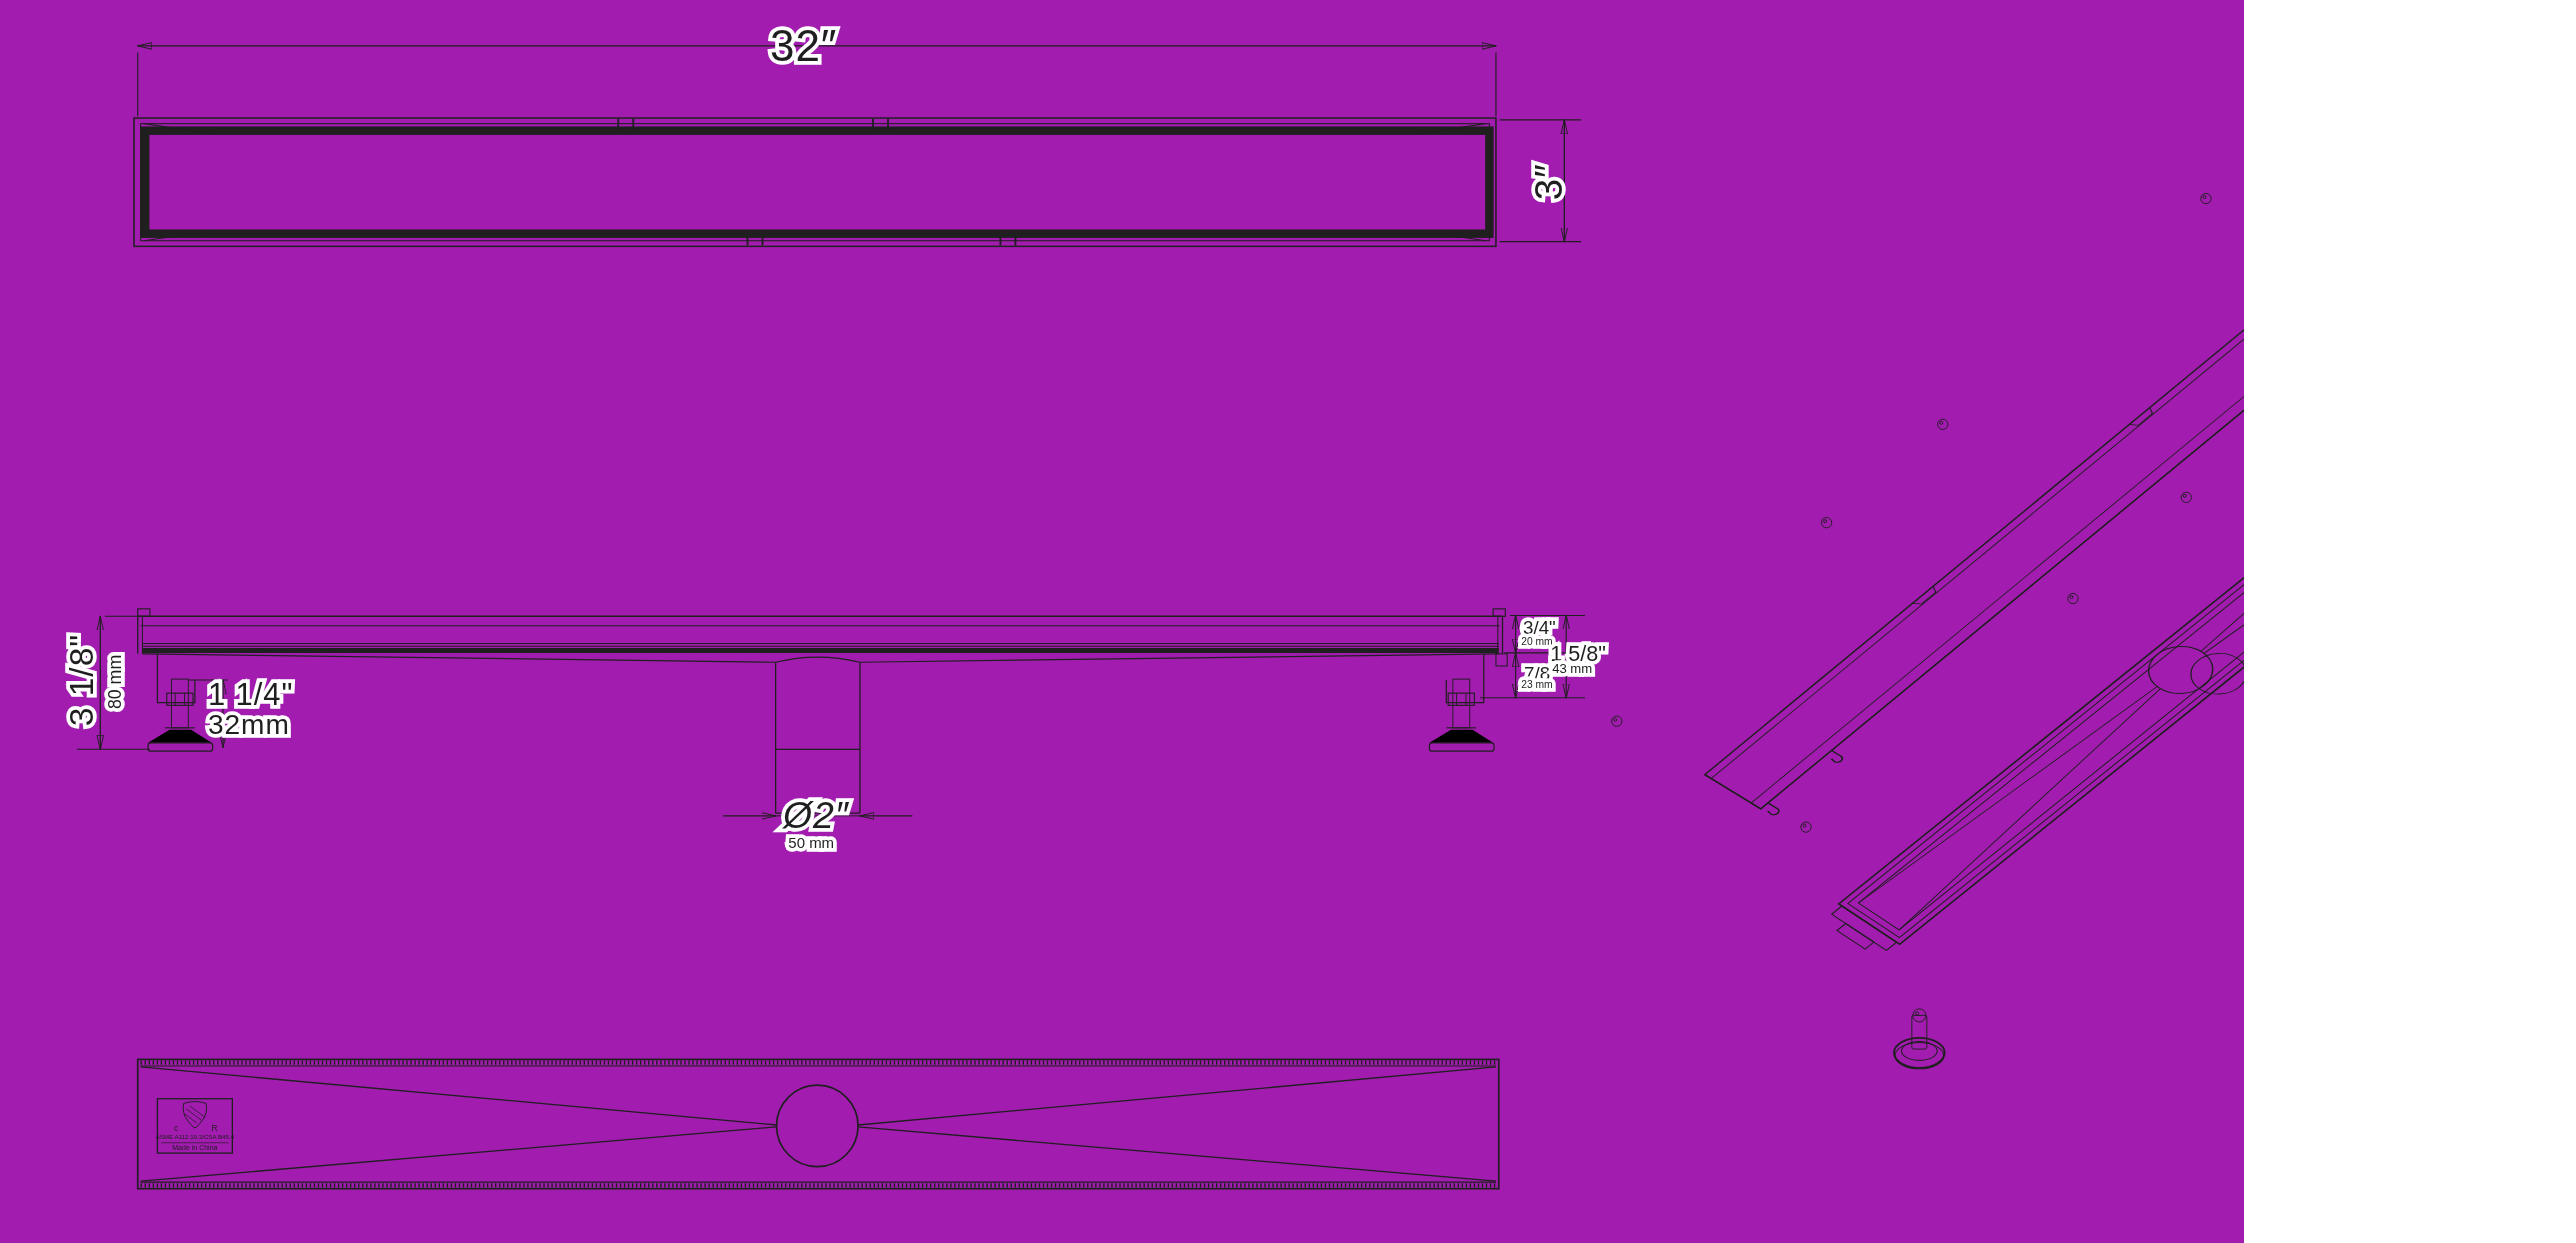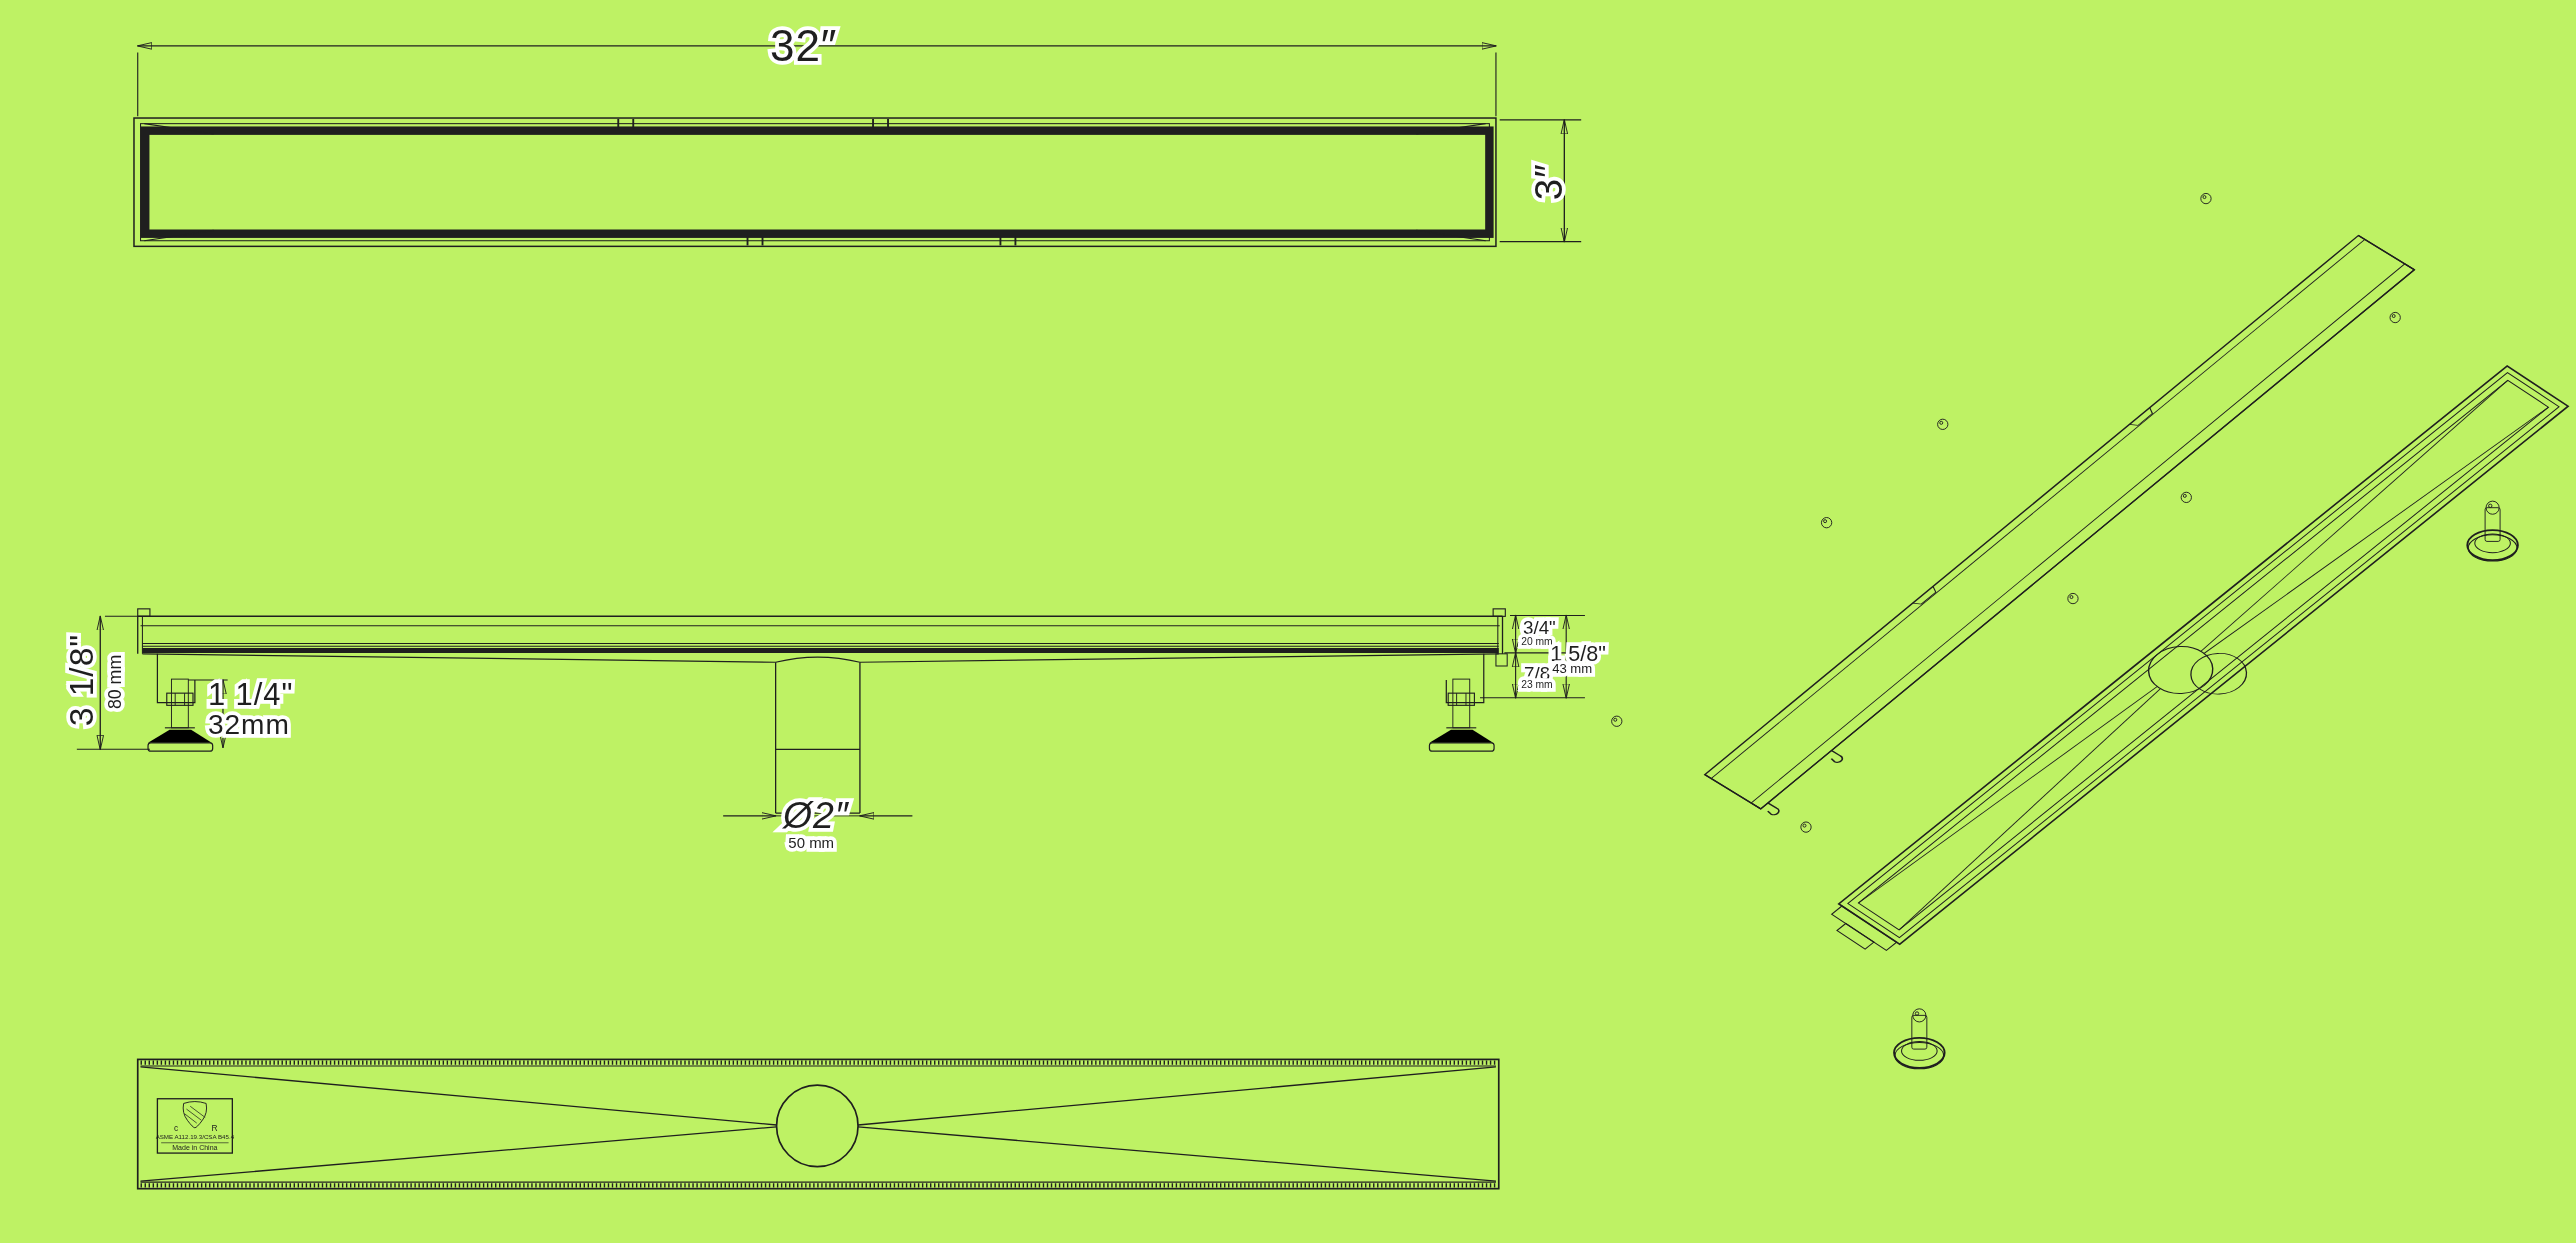--- a/index.html
+++ b/index.html
@@ -1,16 +1,16 @@
 <!DOCTYPE html>
 <html style="font-size:15px"><head>
 <meta charset="utf-8">
 <style>
   html,body{margin:0;padding:0;background:#fff;}
-  .canvas{position:relative;width:2576px;height:1243px;background:#bef264;overflow:hidden;text-decoration:underline;}
+  .canvas{position:relative;width:2244px;height:1243px;background:#a21caf;overflow:hidden;text-decoration:underline;}
   svg{position:absolute;left:0;top:0;}
   svg line, svg path, svg rect, svg circle, svg ellipse, svg polyline{
     stroke:#1f1f1f; fill:none; stroke-linecap:butt;
   }
   svg text{
     font-family:"Liberation Sans", sans-serif;
     fill:#1f1f1f; stroke:none;
     font-weight:400;
     letter-spacing:1px;
   }

